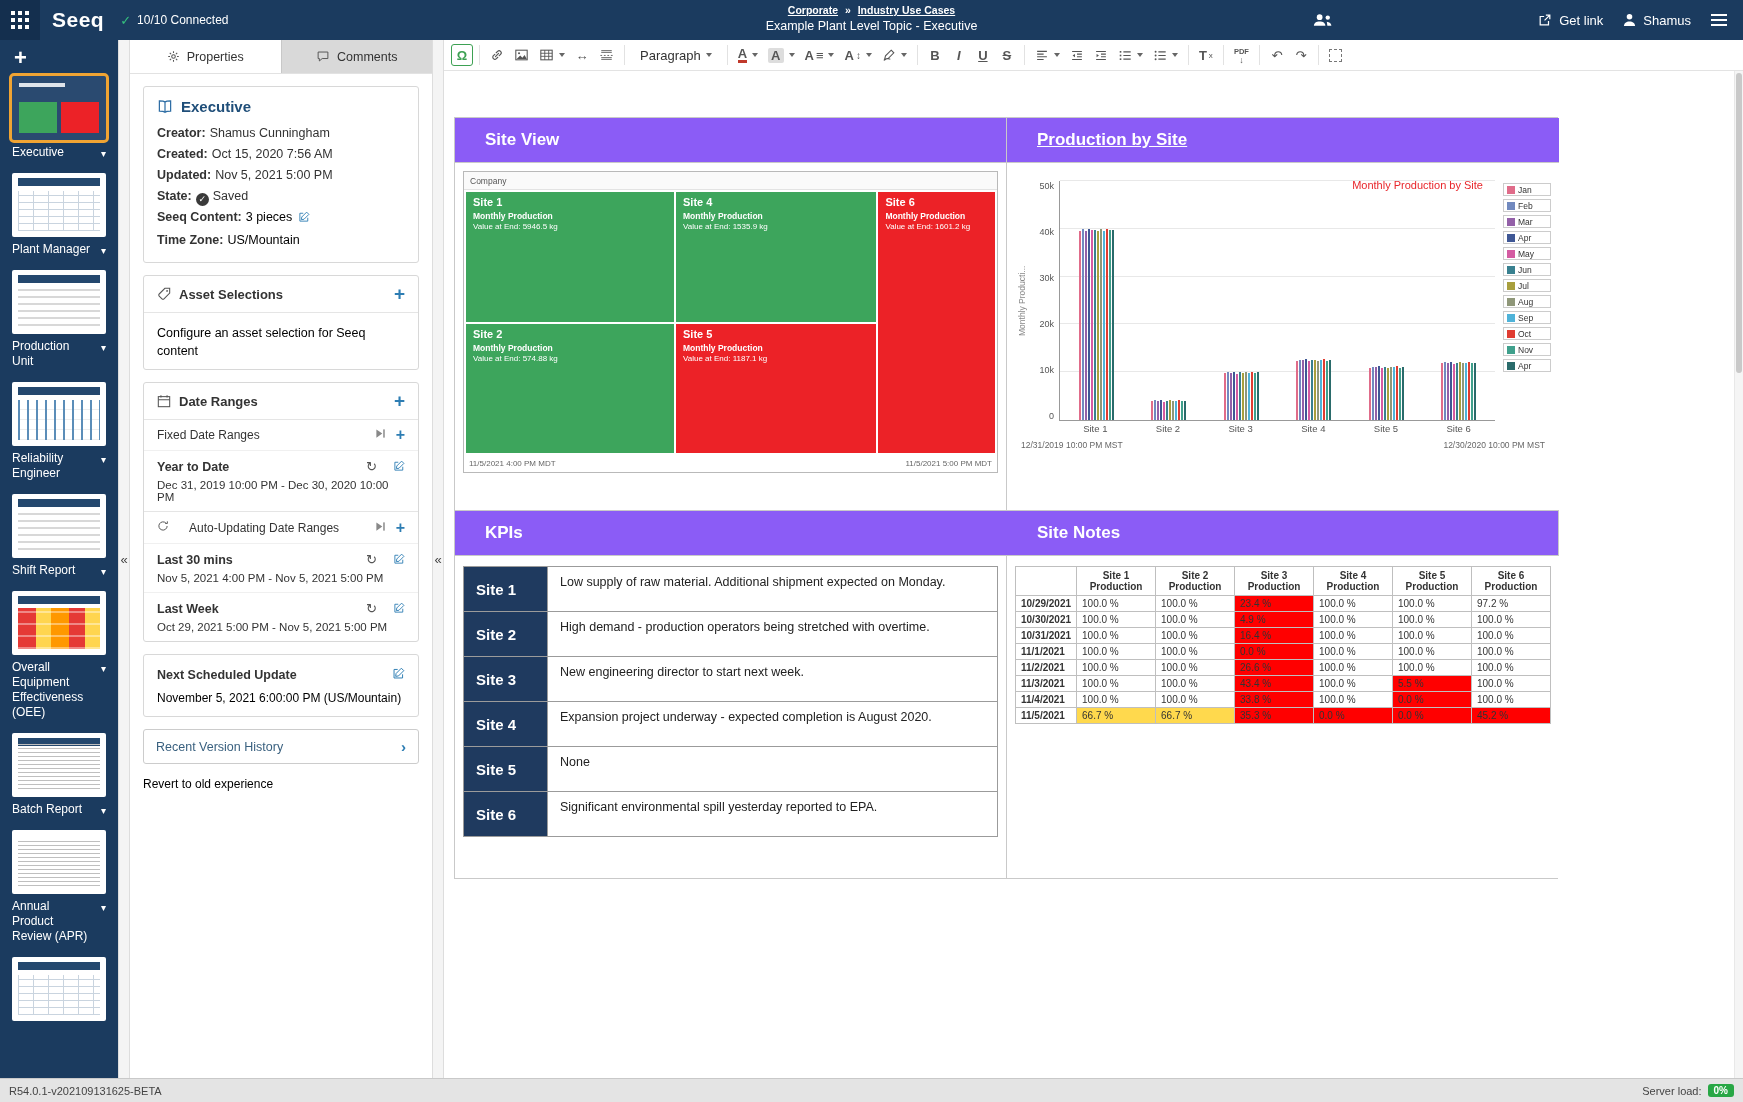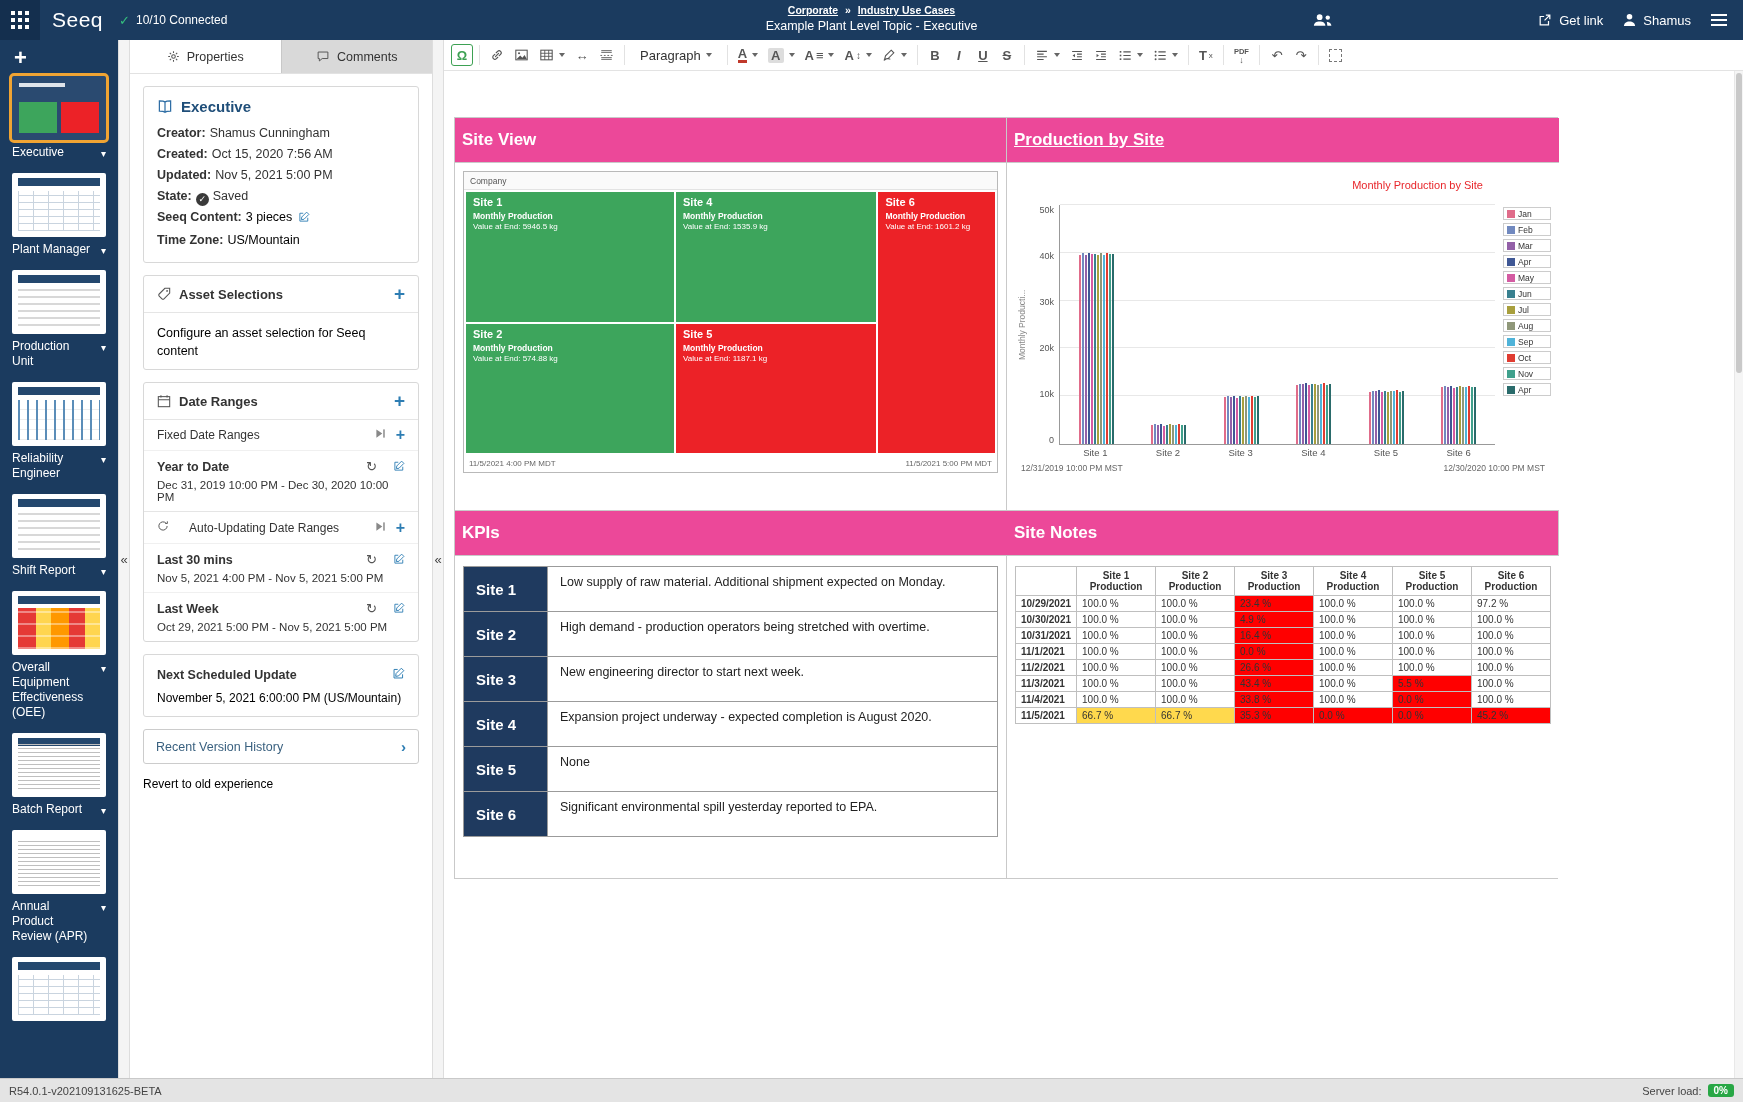--- a/index.html
+++ b/index.html
@@ -3,21 +3,21 @@
 <meta charset="utf-8">
 <style>
   *{box-sizing:border-box;margin:0;padding:0}
   html,body{width:1743px;height:1102px;overflow:hidden}
   body{font-family:"Liberation Sans","DejaVu Sans",sans-serif;background:#fff;color:#333}
   .app{width:1743px;height:1102px;display:flex;flex-direction:column}
 
   
   .topbar{height:40px;flex:0 0 40px;background:#1B3B5F;display:flex;align-items:center;color:#fff;position:relative}
   .apps-btn{width:40px;height:40px;flex:0 0 40px;background:#142F4E;display:flex;align-items:center;justify-content:center;cursor:pointer}
-  .logo{font-size:21px;font-weight:normal;letter-spacing:.5px;margin:0 16px 0 12px}
+  .logo{font-size:21px;font-weight:bold;letter-spacing:.5px;margin:0 16px 0 12px}
   .conn{display:flex;align-items:center;gap:6px;font-size:12px}
   .conn-check{color:#35C07E;font-weight:bold;font-size:13px}
   .tb-center{position:absolute;left:50%;transform:translateX(-50%);text-align:center;top:4px}
   .crumb{font-size:10.5px;font-weight:bold}
   .crumb a{color:#fff;text-decoration:underline;cursor:pointer}
   .crumb .sep{margin:0 4px}
   .tb-title{font-size:12.5px;margin-top:3px}
   .tb-right{margin-left:auto;display:flex;align-items:center;gap:20px;padding-right:16px;font-size:13px}
   .tb-item{display:flex;align-items:center;gap:7px;cursor:pointer;white-space:nowrap}
   .users-btn{margin-right:185px}
@@ -99,21 +99,21 @@
   .tb-A.st{text-decoration:line-through}
   .para-btn{font-size:13px;color:#333;padding:0 9px}
   .pdf-btn{flex-direction:column;line-height:9px;gap:0}
   .pdf-txt{font-size:7.5px;font-weight:bold}
   .pdf-arrow{font-size:9px;line-height:8px}
   .border-btn i{display:block;width:13px;height:13px;border:1px dashed #777}
 
   .doc-scroll{flex:1;overflow:hidden;padding:26px 0 0 10px;position:relative}
   .page-title{width:1104px;height:60px;background:#D5D5D5;border:1px solid #BDBDBD;display:flex;align-items:center;justify-content:center;font-size:21px;font-weight:bold;color:#1F3A5F}
   .grid{width:1104px;margin-top:20px;display:grid;grid-template-columns:552px 552px;border:1px solid #C9C9C9}
-  .g-head{height:45px;background:#ec4899;color:#fff;font-weight:bold;font-size:17px;display:flex;align-items:center;padding-left:7px;border-right:1px solid #C9C9C9;border-bottom:1px solid #C9C9C9}
+  .g-head{height:45px;background:#8b5cf6;color:#fff;font-weight:bold;font-size:17px;display:flex;align-items:center;padding-left:30px;border-right:1px solid #C9C9C9;border-bottom:1px solid #C9C9C9}
   .g-head.c2{border-right:none}
   .g-head.ul span{text-decoration:underline}
   .g-cell{background:#fff;padding:6px;border-right:1px solid #C9C9C9;border-bottom:1px solid #C9C9C9}
   .g-cell.c2{border-right:none}
   .g-cell.r1{height:348px}
   .g-cell.r2{height:322px;border-bottom:none}
 
   
   .treemap{border:1px solid #B9B9B9;margin:2px;height:302px;display:flex;flex-direction:column}
   .tm-root{height:18px;flex:0 0 18px;background:#FAFAFA;border-bottom:1px solid #E3E3E3;font-size:8.5px;color:#555;display:flex;align-items:center;padding-left:6px}
@@ -127,21 +127,21 @@
   .tm-name{font-weight:bold;font-size:11px}
   .tm-metric{font-weight:bold;font-size:8.5px;margin-top:3px}
   .tm-value{font-size:8px;margin-top:1px}
   .tm-tile.good{background:#3DA55C}
   .tm-tile.alert{background:#EC2227}
   .tm-foot{height:17px;flex:0 0 17px;display:flex;justify-content:space-between;align-items:center;font-size:8px;color:#666;padding:0 5px}
 
   
   .chart{height:302px;margin:2px;display:flex;flex-direction:column;position:relative;padding-top:2px}
   .chart-title{position:absolute;top:8px;right:68px;color:#E8262B;font-size:11px}
-  .chart-body{height:240px;flex:0 0 240px;display:flex;margin-top:32px}
+  .chart-body{height:240px;flex:0 0 240px;display:flex;margin-top:8px}
   .ylab{writing-mode:vertical-rl;transform:rotate(180deg);font-size:8.5px;color:#888;width:14px;display:flex;align-items:center;justify-content:center}
   .yaxis{width:30px;flex:0 0 30px;display:flex;flex-direction:column;justify-content:space-between;align-items:flex-end;font-size:9px;color:#555;padding-right:5px}
   .plot{flex:1;position:relative;border-left:1px solid #999;border-bottom:1px solid #999;display:flex;justify-content:space-around;align-items:flex-end}
   .gridline{position:absolute;left:0;right:0;height:1px;background:#E8E8E8}
   .bar-group{display:flex;align-items:flex-end;gap:1px;height:100%;position:relative;z-index:1}
   .bar{width:2px}
   .legend{width:48px;flex:0 0 48px;margin-left:8px;display:flex;flex-direction:column;gap:3px;padding-top:2px}
   .legend-item{border:1px solid #CCC;display:flex;align-items:center;gap:3px;padding:0 3px;height:13px;flex:0 0 13px}
   .legend-sq{width:8px;height:8px;flex:0 0 8px}
   .legend-label{font-size:8.5px;color:#333}

